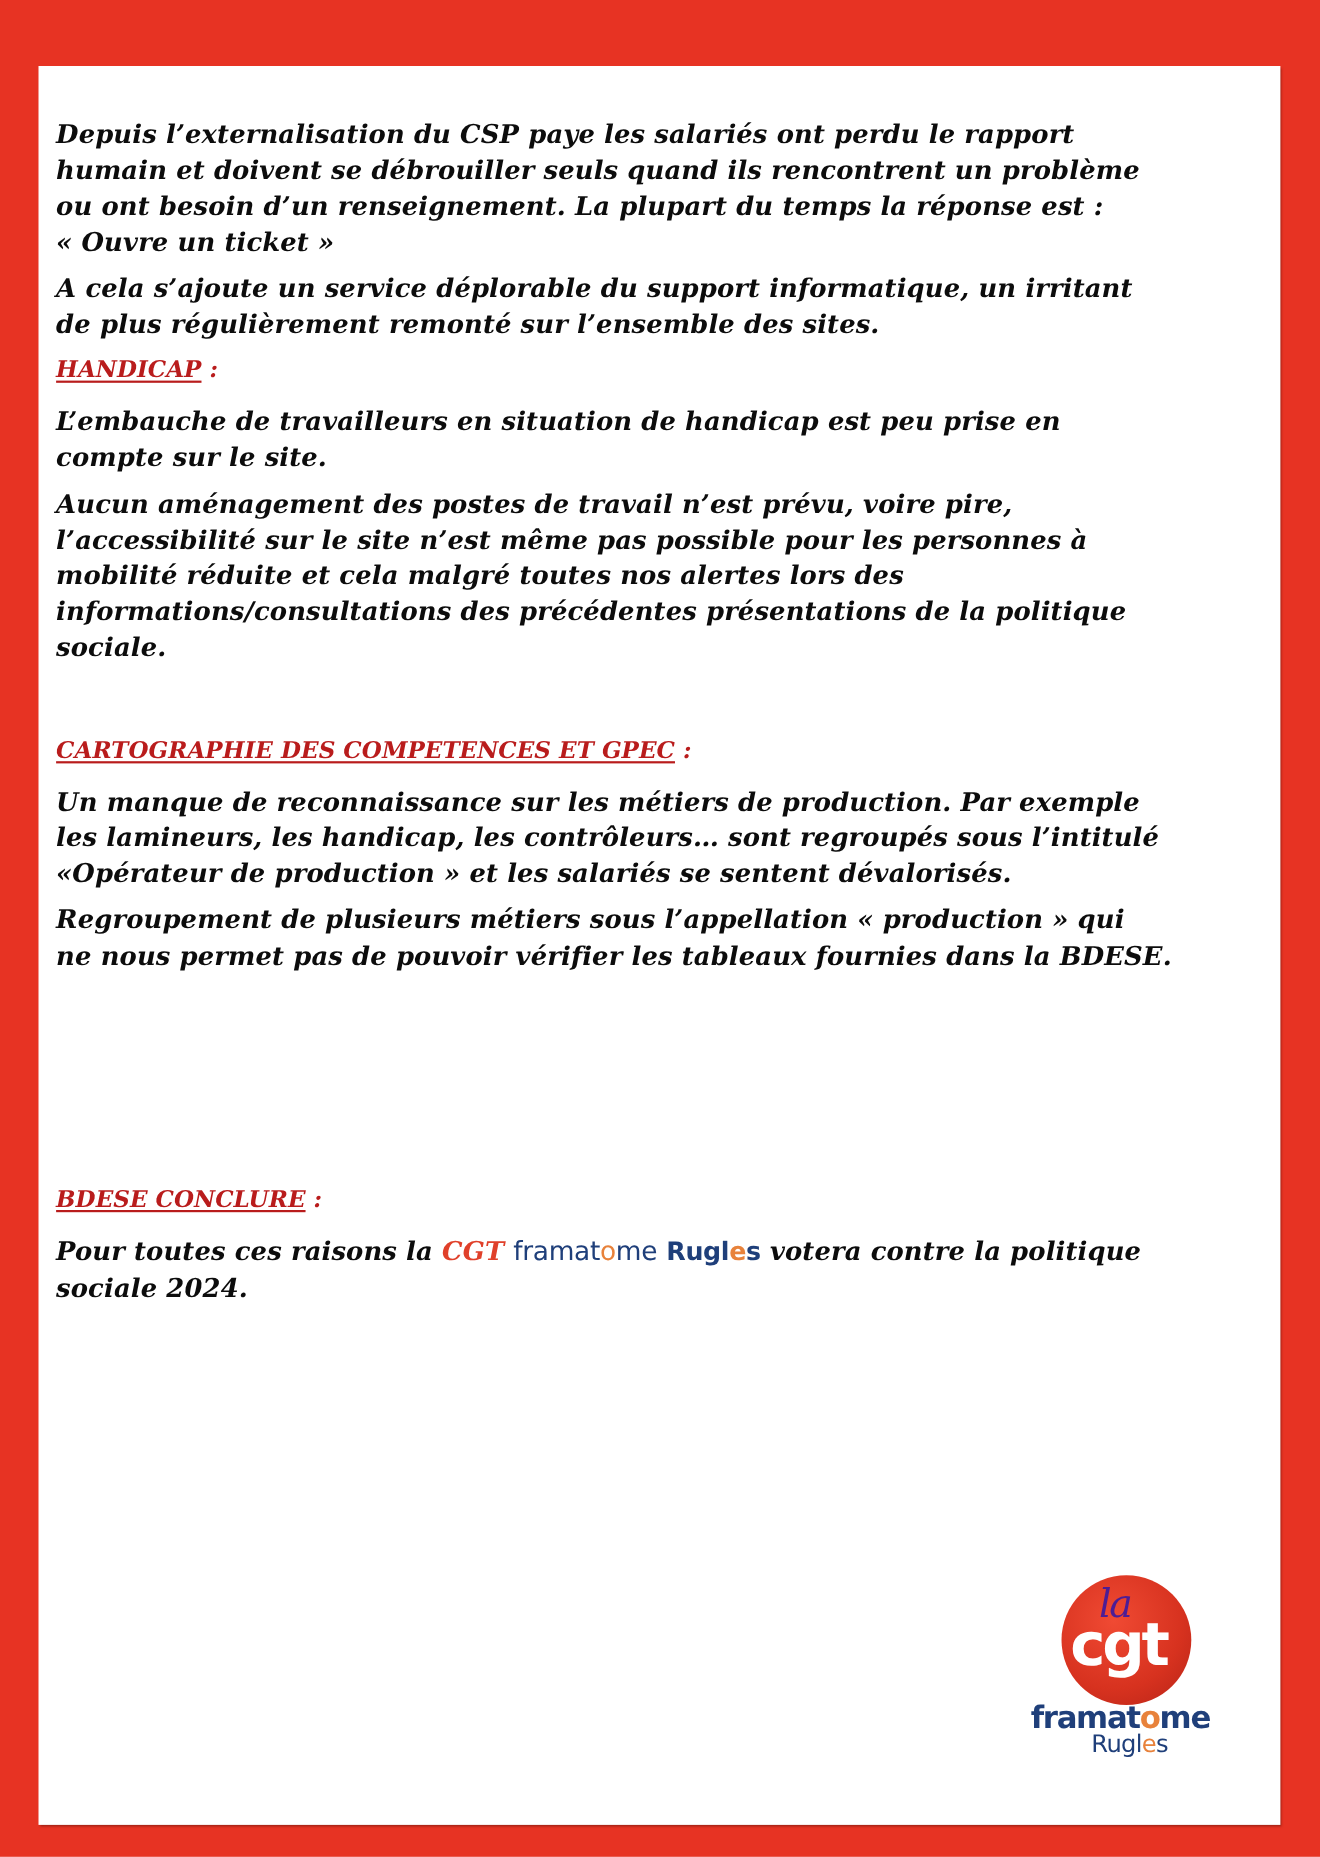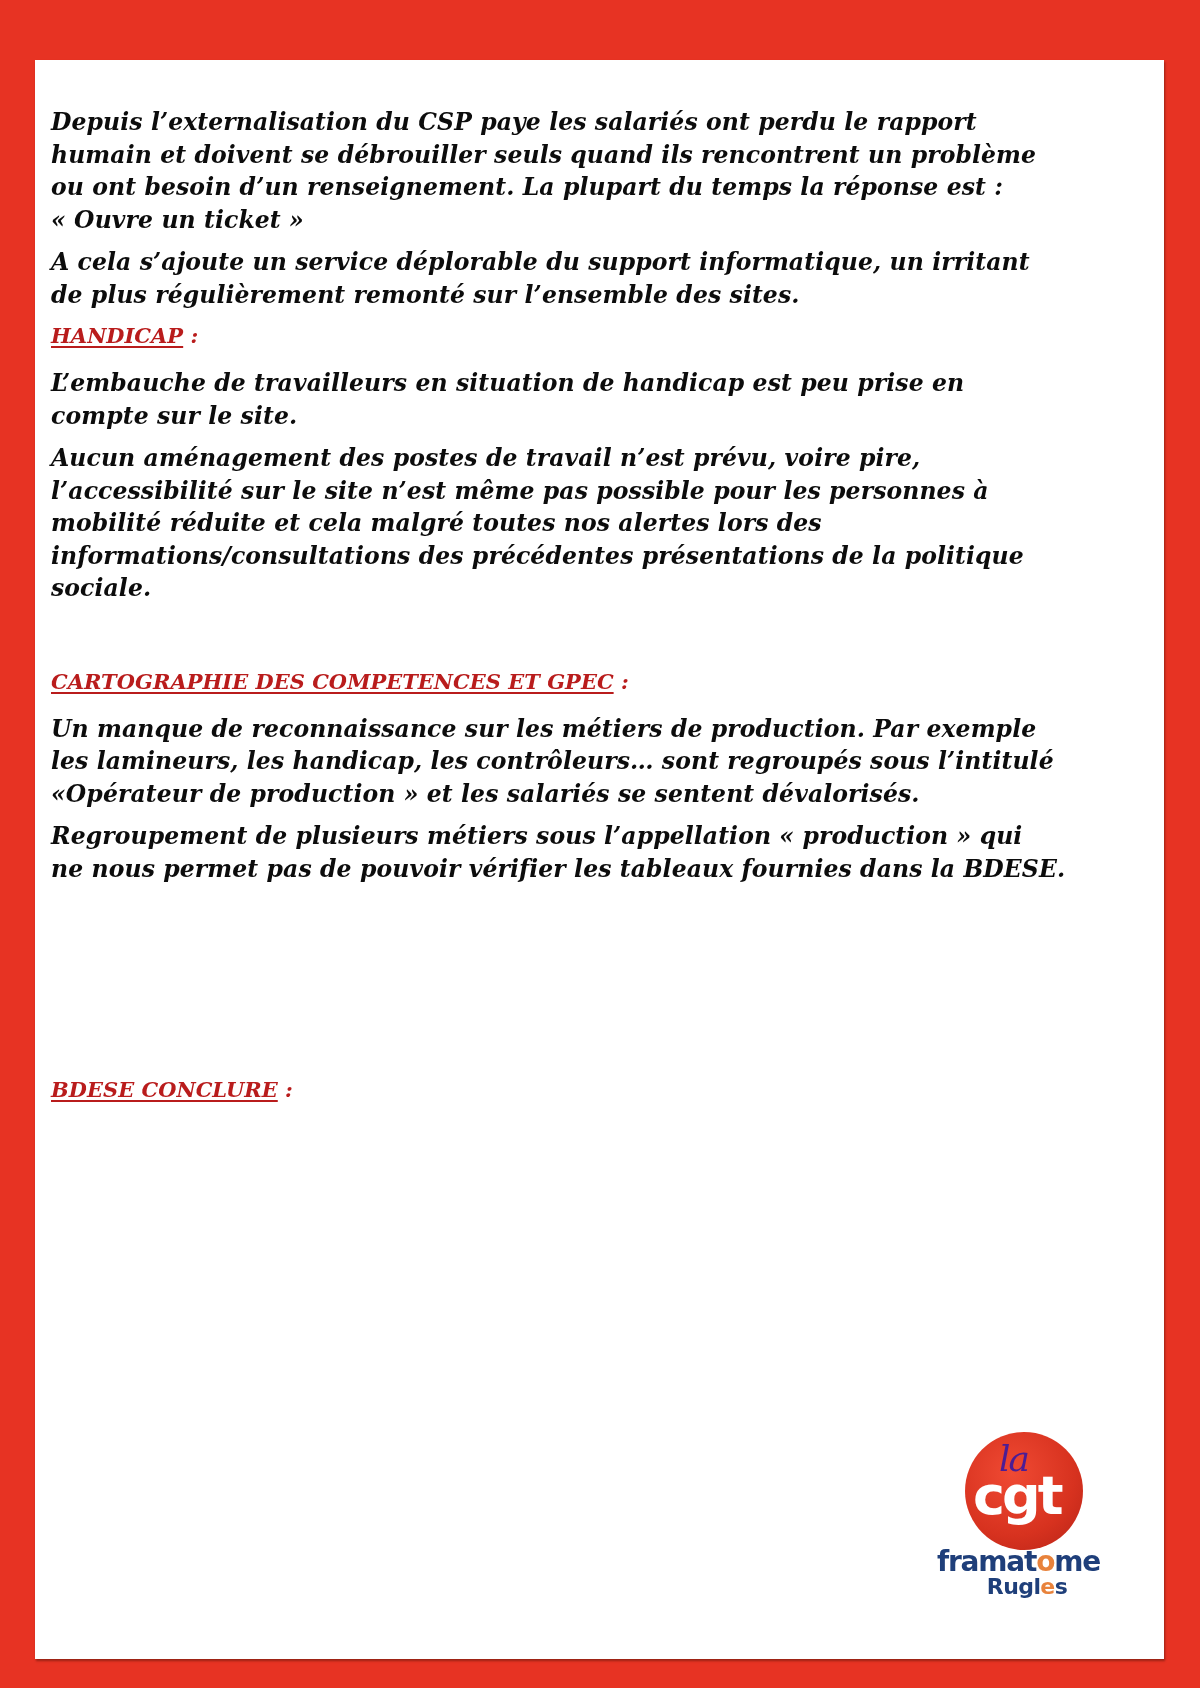--- a/index.html
+++ b/index.html
@@ -125,21 +125,21 @@
       line-height: 32px;
       font-weight: bold;
     }
     .logo-rug {
       position: absolute;
       left: 0;
       top: 142px;
       width: 180px;
       text-align: center;
       font-family: "DejaVu Sans", "Liberation Sans", sans-serif;
-      font-weight: bold;
+      font-weight: normal;
       font-size: 22px;
       color: #1f3f7a;
       letter-spacing: -0.6px;
       line-height: 26px;
     }
   </style>
 </head>
 <body>
 
 <div class="page">
@@ -168,20 +168,22 @@
     </h2>
     <p class="para" style="margin-bottom:10px;">Un manque de reconnaissance sur les métiers de production. Par exemple
 les lamineurs, les handicap, les contrôleurs… sont regroupés sous l’intitulé
 «Opérateur de production » et les salariés se sentent dévalorisés.</p>
     <p class="para" style="margin-bottom:190px;">Regroupement de plusieurs métiers sous l’appellation « production » qui
 ne nous permet pas de pouvoir vérifier les tableaux fournies dans la BDESE.</p>
 
     <h2 class="heading" style="margin-bottom:16px;">
       <span class="u">BDESE CONCLURE</span><span> :</span>
     </h2>
+    <p class="para"><span>Pour toutes ces raisons la </span><span class="inline-brand-cgt">CGT</span> <span class="inline-brand-fra"><span>framat</span><span class="orange">o</span><span>me</span></span> <span class="inline-brand-rug"><span>Rugl</span><span class="orange">e</span><span>s</span></span><span> votera contre la politique
+sociale 2024.</span></p>
 
   </div>
 
   <div class="logo">
     <div class="logo-circle"></div>
     <div class="logo-la">la</div>
     <div class="logo-cgt">cgt</div>
     <div class="logo-fra"><span>framat</span><span class="orange">o</span><span>me</span></div>
     <div class="logo-rug"><span>Rugl</span><span class="orange">e</span><span>s</span></div>
   </div>

